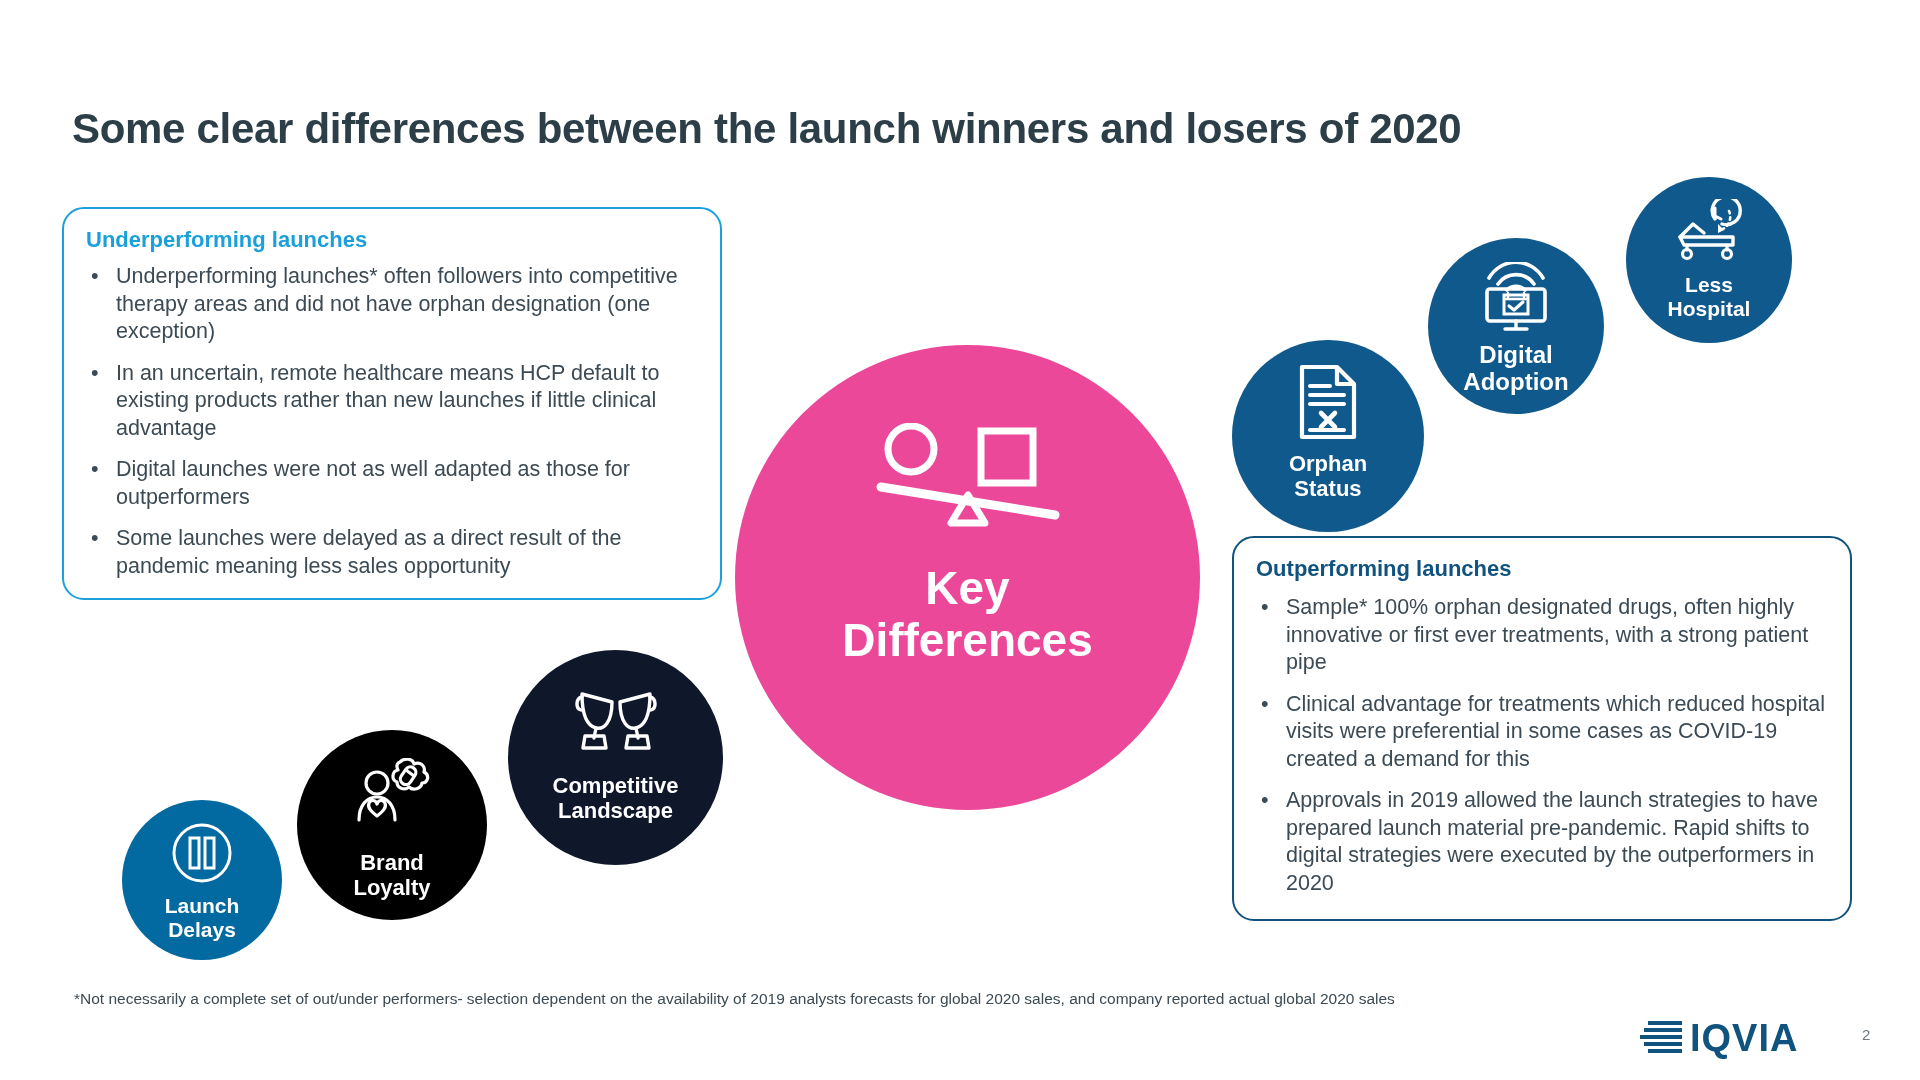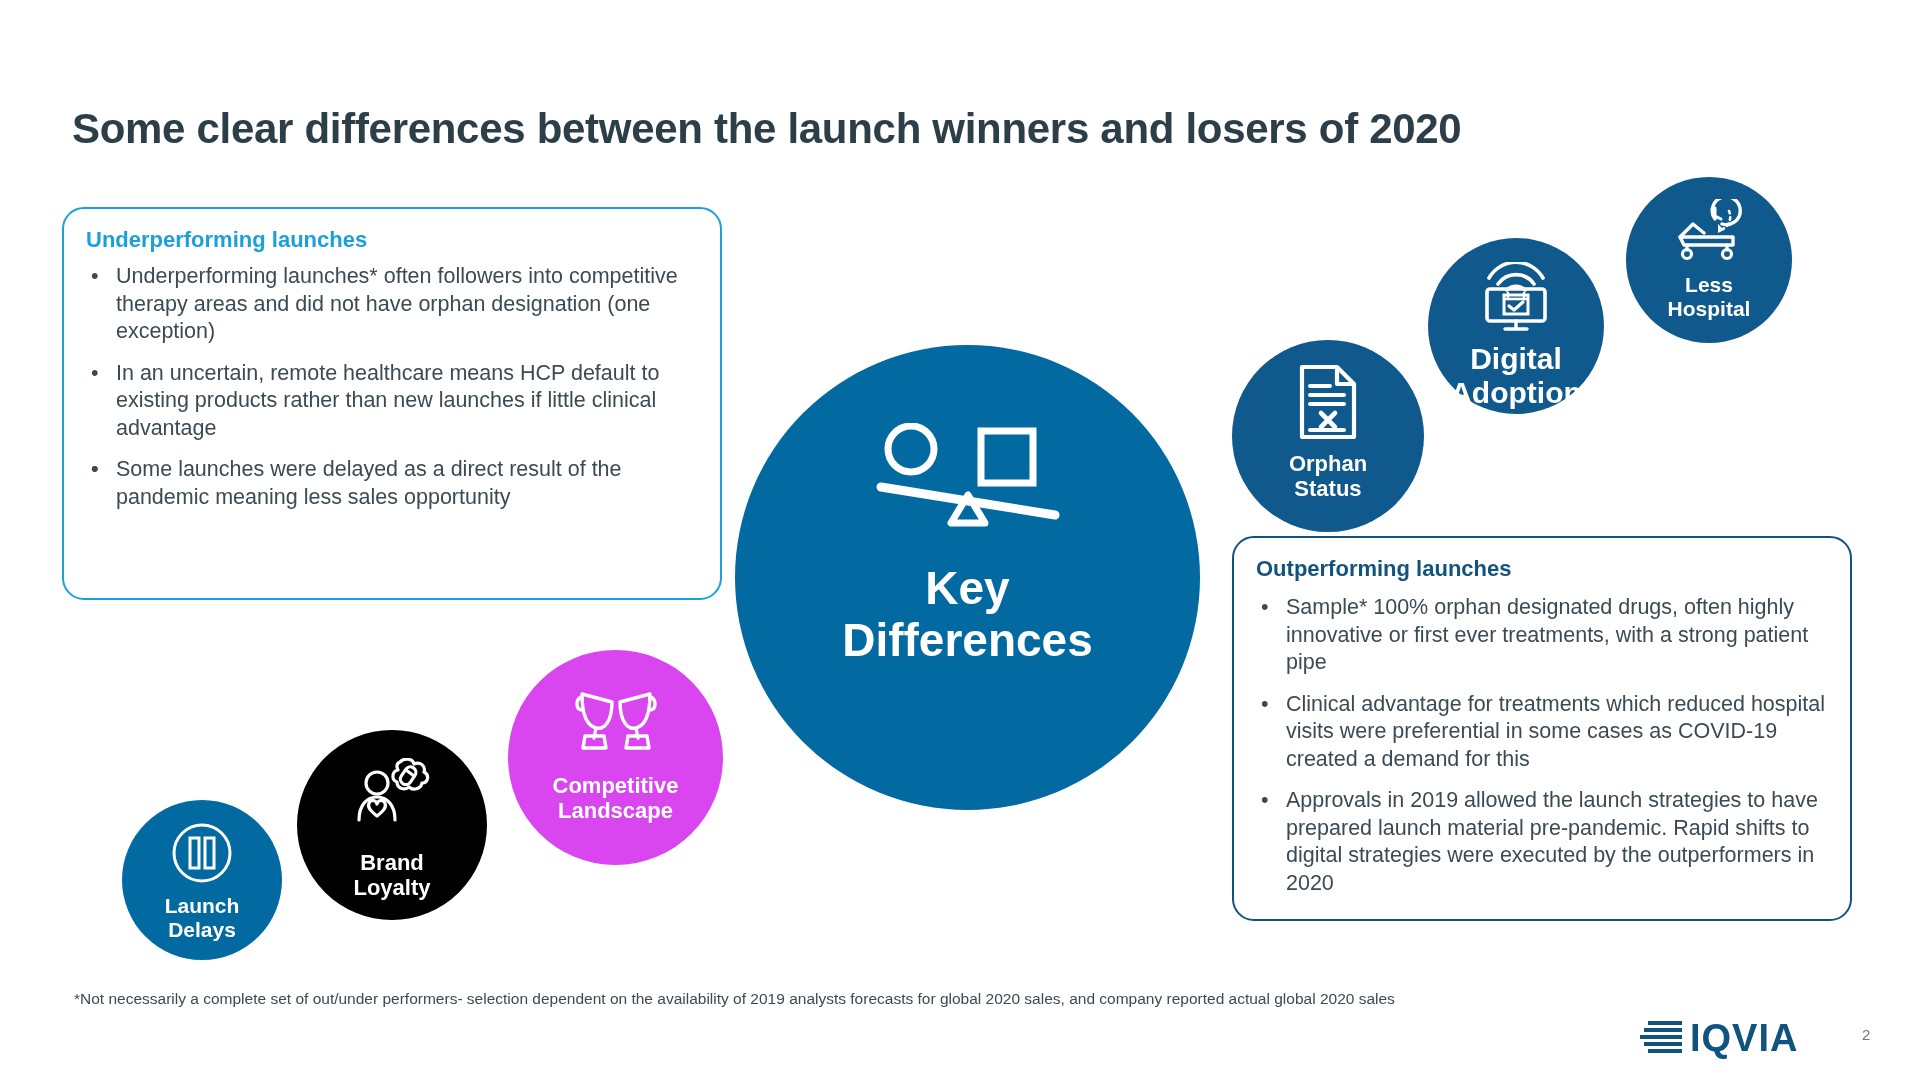--- a/index.html
+++ b/index.html
@@ -52,37 +52,37 @@
     position: absolute; border-radius: 50%;
     display: flex; flex-direction: column;
     align-items: center; justify-content: flex-start;
     color: #ffffff; text-align: center;
   }
   .circle .lbl {
     font-weight: bold; line-height: 1.12; white-space: pre-line;
   }
   .circle .ico { display: block; }
 
-  .c-key { left: 735px; top: 345px; width: 465px; height: 465px; background: #0369a1; }
+  .c-key { left: 735px; top: 345px; width: 465px; height: 465px; background: #ec4899; }
   .c-key .ico { margin-top: 78px; }
   .c-key .lbl { margin-top: 26px; font-size: 46px; }
 
   .c-orphan  { left: 1232px; top: 340px; width: 192px; height: 192px; background: #10598c; align-items: center; }
   .c-orphan .ico { margin-top: 24px; }
   .c-orphan .lbl { margin-top: 8px; font-size: 22px; }
 
   .c-digital { left: 1428px; top: 238px; width: 176px; height: 176px; background: #10598c; }
   .c-digital .ico { margin-top: 24px; }
-  .c-digital .lbl { margin-top: 6px; font-size: 30px; }
+  .c-digital .lbl { margin-top: 6px; font-size: 24px; }
 
   .c-hosp { left: 1626px; top: 177px; width: 166px; height: 166px; background: #10598c; }
   .c-hosp .ico { margin-top: 22px; }
   .c-hosp .lbl { margin-top: 8px; font-size: 21px; }
 
-  .c-comp { left: 508px; top: 650px; width: 215px; height: 215px; background: #d946ef; }
+  .c-comp { left: 508px; top: 650px; width: 215px; height: 215px; background: #0f172a; }
   .c-comp .ico { margin-top: 36px; }
   .c-comp .lbl { margin-top: 12px; font-size: 22px; }
 
   .c-brand { left: 297px; top: 730px; width: 190px; height: 190px; background: #000000; gap: 15px; }
   .c-brand .ico { margin-top: 28px; }
   .c-brand .lbl { margin-top: 8px; font-size: 22px; }
 
   .c-delay { left: 122px; top: 800px; width: 160px; height: 160px; background: #0369a1; }
   .c-delay .ico { margin-top: 22px; }
   .c-delay .lbl { margin-top: 6px; font-size: 21px; }
@@ -118,20 +118,21 @@
       <div class="bullet">
         <span class="dot">•</span>
         <span>Underperforming launches* often followers into competitive therapy areas and did not have orphan designation (one exception)</span>
       </div>
       <div class="bullet">
         <span class="dot">•</span>
         <span>In an uncertain, remote healthcare means HCP default to existing products rather than new launches if little clinical advantage</span>
       </div>
       <div class="bullet">
         <span class="dot">•</span>
+        <span>Digital launches were not as well adapted as those for outperformers</span>
       </div>
       <div class="bullet">
         <span class="dot">•</span>
         <span>Some launches were delayed as a direct result of the pandemic meaning less sales opportunity</span>
       </div>
     </div>
   </div>
 
   <div class="box right">
     <div class="box-head">Outperforming launches</div>

